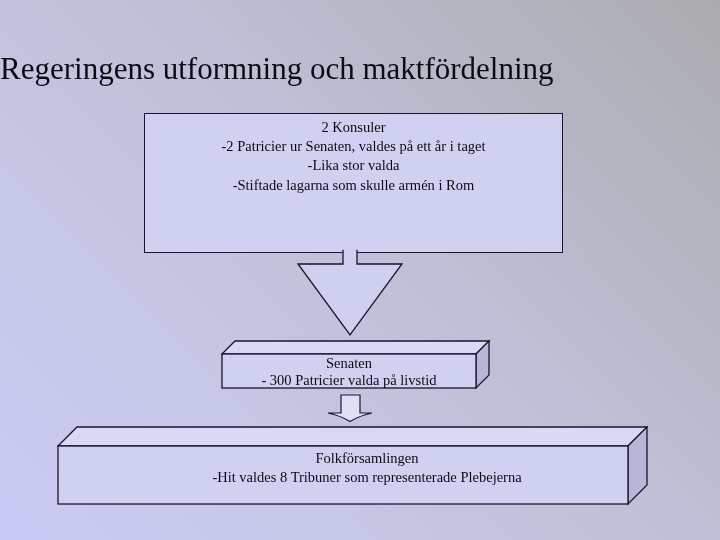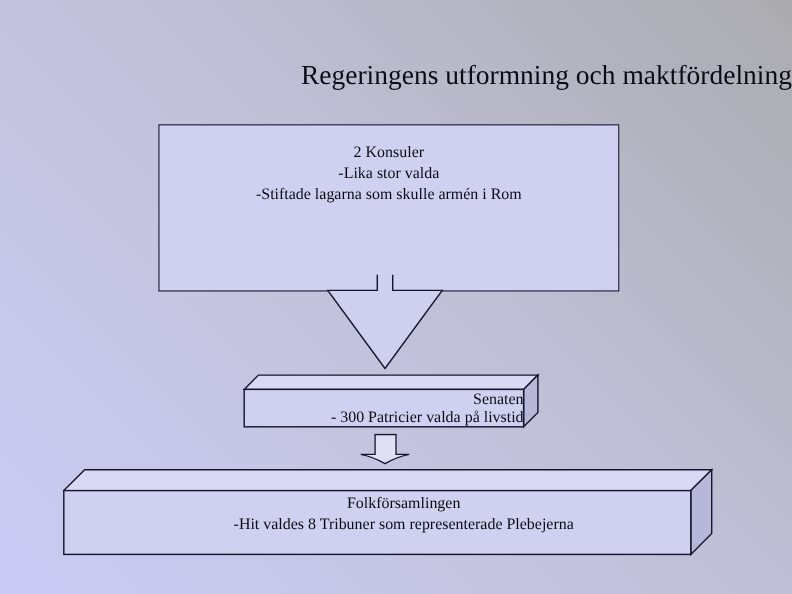--- a/index.html
+++ b/index.html
@@ -9,64 +9,65 @@
     height: 540px;
     overflow: hidden;
     background: linear-gradient(225deg, #ababaf 0%, #bebed4 42%, #c6c6e4 68%, #cacaf6 100%);
     font-family: "Liberation Serif", "DejaVu Serif", serif;
     color: #0b0b16;
   }
   .title {
     position: absolute;
     left: 0; right: 0;
     top: 52px;
-    text-align: right;
-    font-size: 25px;
+    text-align: left;
+    font-size: 31px;
     line-height: 34px;
     color: #0b0b16;
     white-space: nowrap;
   }
   .textbox {
     position: absolute;
     left: 144px; top: 113px;
     width: 417px; height: 134px;
     background: #d0d0f0;
     border: 1.5px solid #16162e;
     text-align: center;
-    padding-top: 16px;
+    padding-top: 4px;
     box-sizing: content-box;
   }
   .textbox .line {
     font-size: 14.5px;
     line-height: 19.2px;
     white-space: nowrap;
   }
   .shape { position: absolute; }
   .cube-label {
     position: absolute;
     text-align: center;
   }
   .cube-label .line {
     font-size: 14.5px;
     white-space: nowrap;
   }
   #senaten-label { left: 222px; top: 355px; width: 254px; }
-  #senaten-label .line { line-height: 16.5px; text-align: right; }
+  #senaten-label .line { line-height: 16.5px; }
   #folk-label { left: 58px; top: 449px; width: 570px; }
   #folk-label .line { line-height: 18.8px; margin-left: 48px; }
 </style>
 </head>
 <body>
 
 <div id="slide">
 
   <div class="title">Regeringens utformning och maktfördelning</div>
 
   <div class="textbox">
     <div class="line">2 Konsuler</div>
+    <div class="line">-2 Patricier ur Senaten, valdes på ett år i taget</div>
     <div class="line">-Lika stor valda</div>
     <div class="line">-Stiftade lagarna som skulle armén i Rom</div>
   </div>
 
   <svg class="shape" style="left:297px; top:248.5px;" width="107" height="88" viewBox="0 0 107 88">
     <path d="M 46,0.8 L 46,15 L 1,15 L 53,86 L 105,15 L 60,15 L 60,0.8" fill="#cfcff0" stroke="#16162e" stroke-width="1.3" stroke-linejoin="miter"></path>
   </svg>
 
   <svg class="shape" style="left:221px; top:339px;" width="270" height="51" viewBox="0 0 270 51">
     <polygon points="1,15 14,2 268,2 255,15" fill="#d9d9f5" stroke="#16162e" stroke-width="1.3"></polygon>

